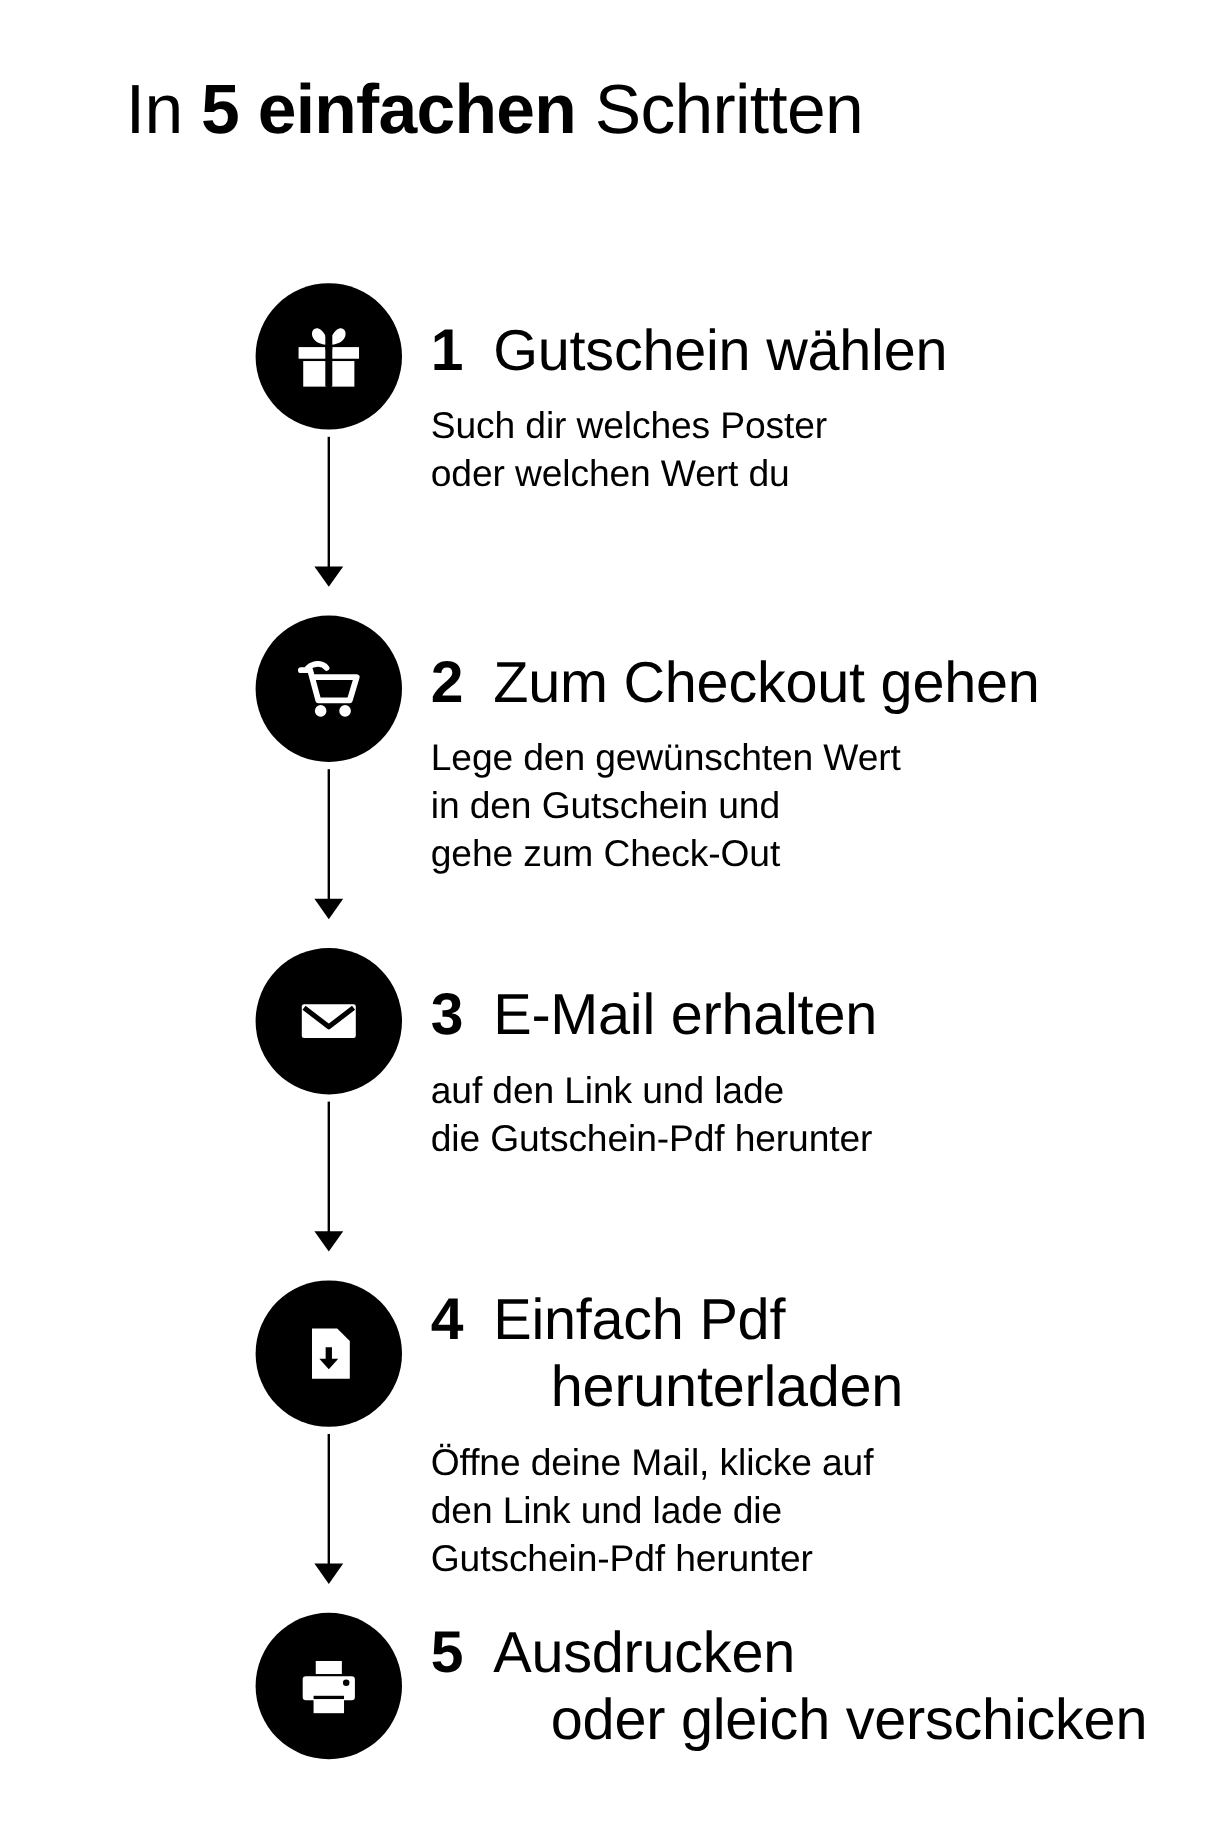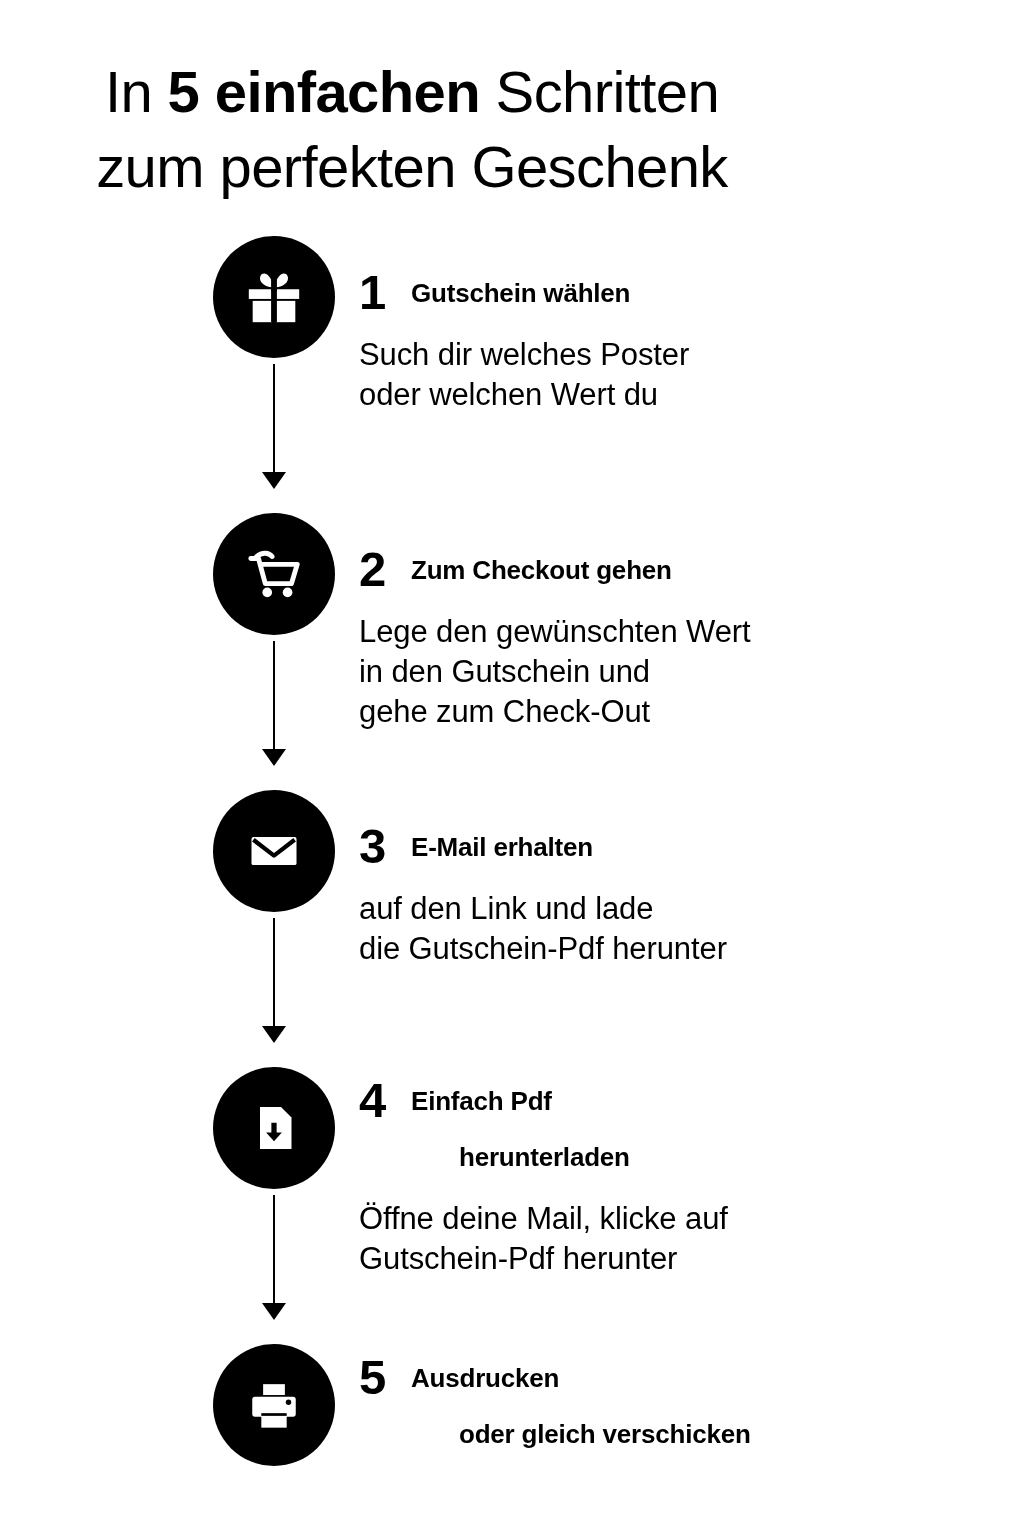--- a/index.html
+++ b/index.html
@@ -99,22 +99,22 @@
     align-items: flex-start;
   }
   .num {
     font-size: 49px;
     font-weight: 700;
     line-height: 56px;
     width: 52px;
     flex: 0 0 52px;
   }
   .title {
-    font-size: 26px;
-    font-weight: 700;
+    font-size: 48px;
+    font-weight: 400;
     line-height: 56px;
     letter-spacing: -0.2px;
     padding-top: 1px;
   }
   .title .t2 {
     display: block;
     margin-left: 48px;
   }
   .desc {
     margin-top: 14px;
@@ -149,21 +149,20 @@
   #conn4 { top: 128px; height: 110px; }
   #arrow4 { top: 236px; }
 </style>
 </head>
 <body>
 
 <div class="page">
 
   <div class="heading">
     <span><span>In </span><span class="b">5 einfachen</span><span> Schritten</span></span>
-    <span class="line2">zum perfekten Geschenk</span>
   </div>
 
   <div class="steps">
 
     <div class="step" id="step1">
       <div class="circle">
         <svg width="62" height="62" viewBox="0 0 64 64" aria-hidden="true">
           <g fill="#ffffff">
             <rect x="6" y="24" width="52" height="10"></rect>
             <rect x="10" y="36" width="20" height="22"></rect>
@@ -255,20 +254,21 @@
       <div class="textcol">
         <div class="titlerow">
           <div class="num">4</div>
           <div class="title">
             <span>Einfach Pdf</span>
             <span class="t2">herunterladen</span>
           </div>
         </div>
         <div class="desc">
           <span>Öffne deine Mail, klicke auf</span>
+          <span>den Link und lade die</span>
           <span>Gutschein-Pdf herunter</span>
         </div>
       </div>
     </div>
 
     <div class="step" id="step5">
       <div class="circle">
         <svg width="58" height="58" viewBox="0 0 64 64" aria-hidden="true">
           <rect x="20" y="9" width="24" height="12" fill="#ffffff"></rect>
           <rect x="8" y="23" width="48" height="22" rx="3" fill="#ffffff"></rect>

